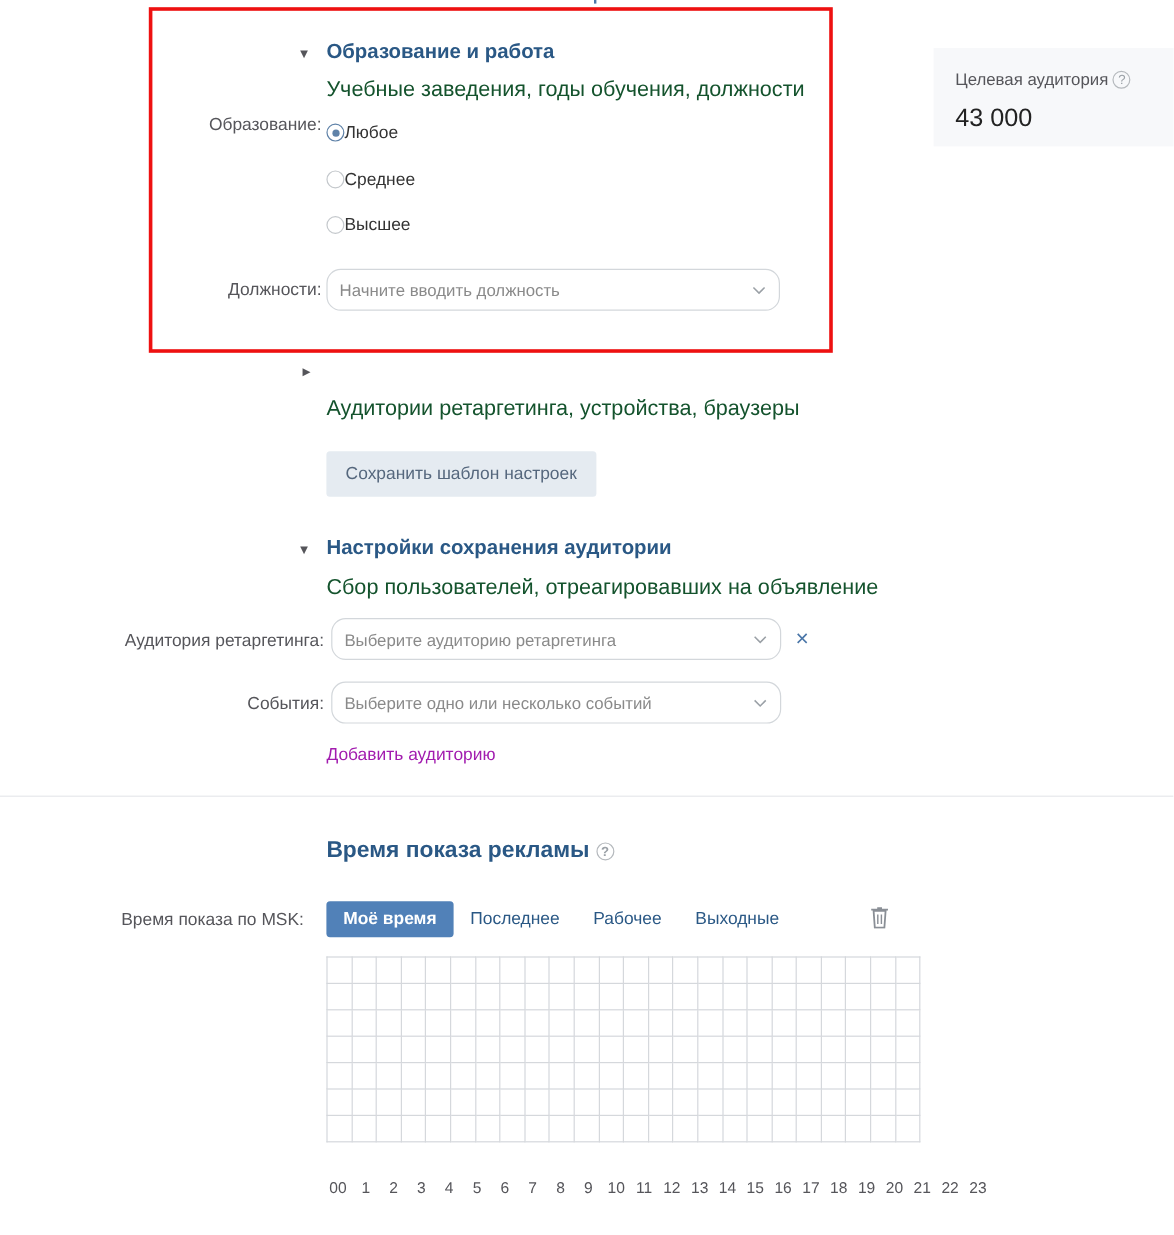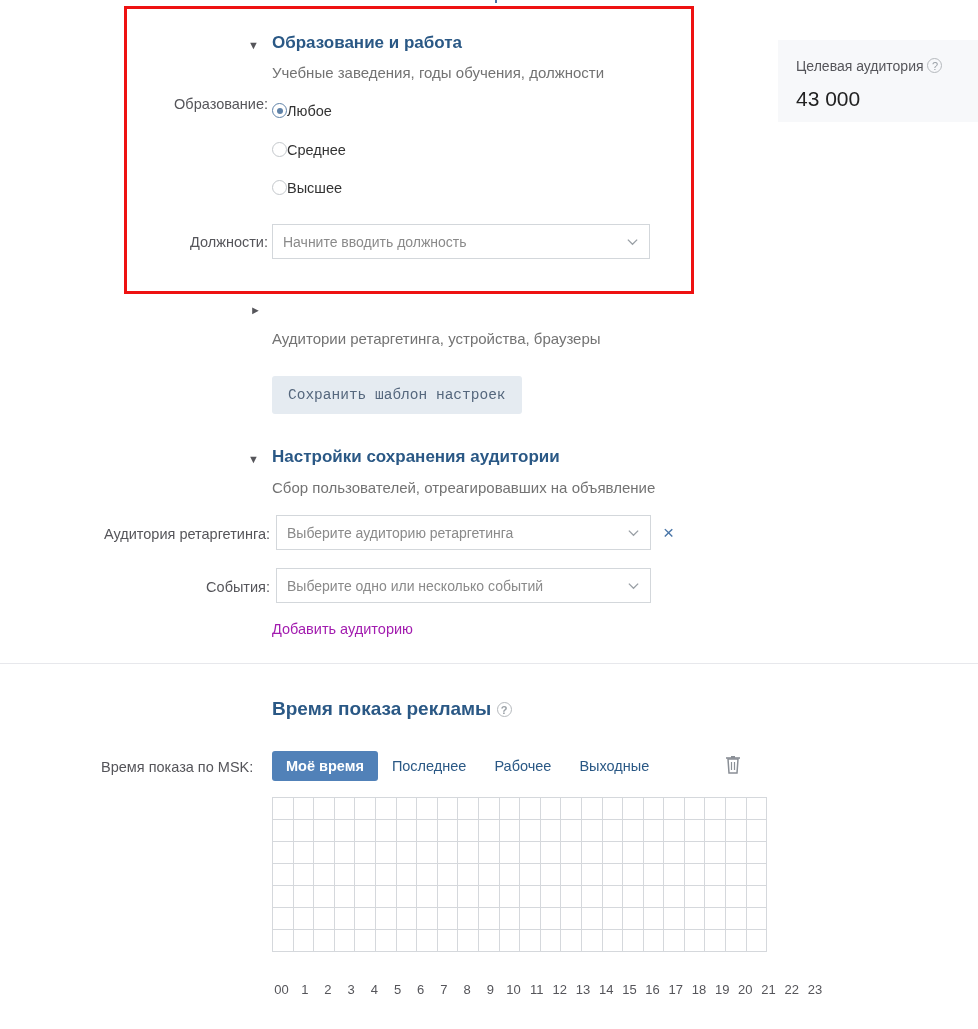--- a/index.html
+++ b/index.html
@@ -54,22 +54,22 @@
 
   .section-title {
     position: absolute;
     font-size: 17px;
     color: #2a5885;
     font-weight: bold;
     white-space: nowrap;
   }
   .section-sub {
     position: absolute;
-    font-size: 15px;
-    color: #737373;
+    font-size: 18px;
+    color: #14532d;
     white-space: nowrap;
     text-align: center;
   }
   .tri {
     position: absolute;
     color: #55555a;
     font-size: 11px;
     line-height: 1;
     user-select: none;
   }
@@ -104,21 +104,21 @@
     font-size: 14.5px;
     color: #333;
     white-space: nowrap;
   }
 
   
   .select {
     position: absolute;
     box-sizing: border-box;
     border: 1px solid #d3d7db;
-    border-radius: 0;
+    border-radius: 12px;
     background: #fff;
     display: flex;
     align-items: center;
     padding: 0 10px;
     color: #8a8a8a;
     font-size: 14px;
   }
   .select .ph {
     flex: 1;
     white-space: nowrap;
@@ -154,21 +154,21 @@
     background: #e5ebf1;
     color: #55677d;
     font-size: 14.5px;
     border: none;
     border-radius: 3px;
     padding: 0 16px;
     height: 38px;
     line-height: 38px;
     cursor: pointer;
     white-space: nowrap;
-    font-family: Liberation Mono, monospace;
+    font-family: Liberation Sans, sans-serif;
   }
 
   
   .aud-panel {
     position: absolute;
     left: 778px; top: 40px;
     width: 220px; height: 82px;
     background: #f7f8fa;
   }
   .aud-title {

